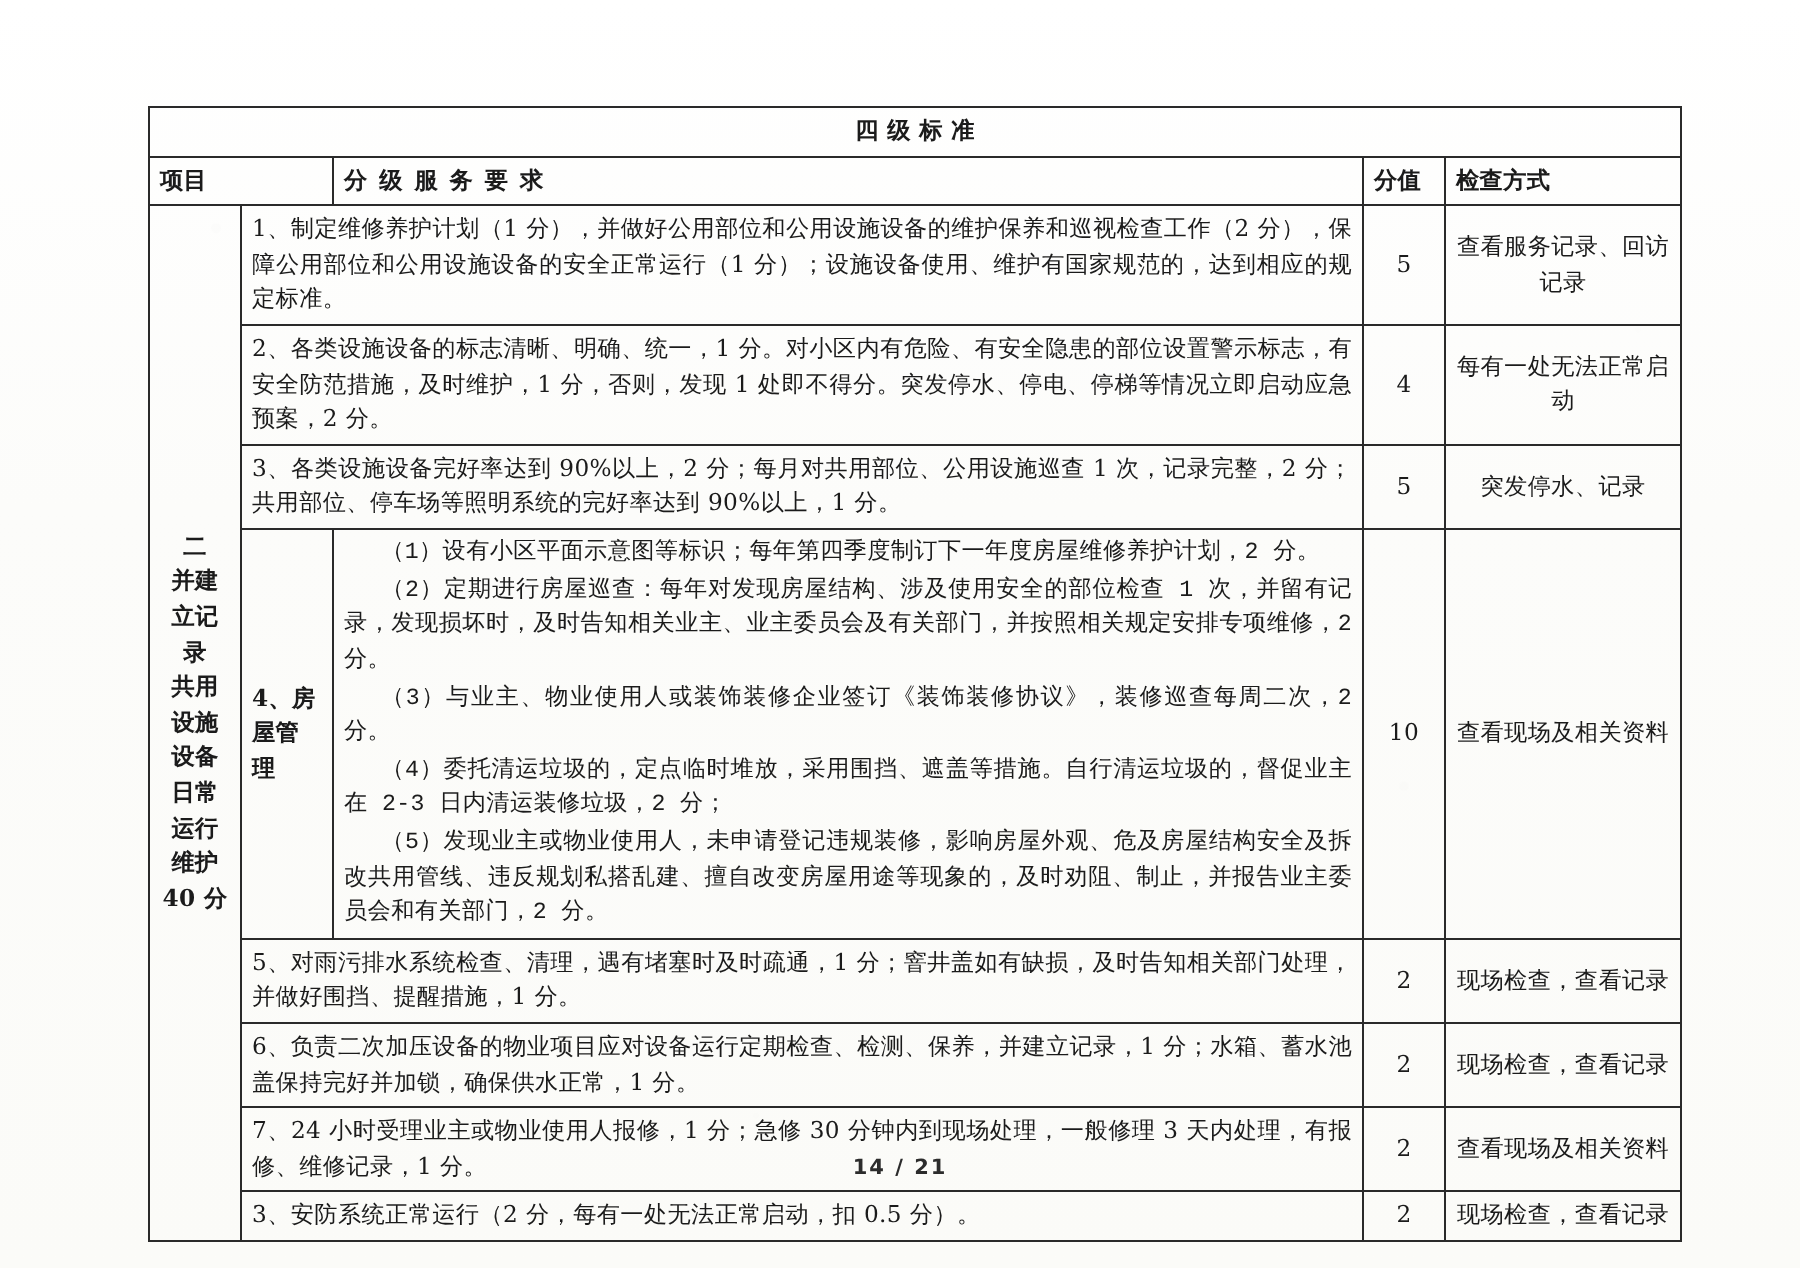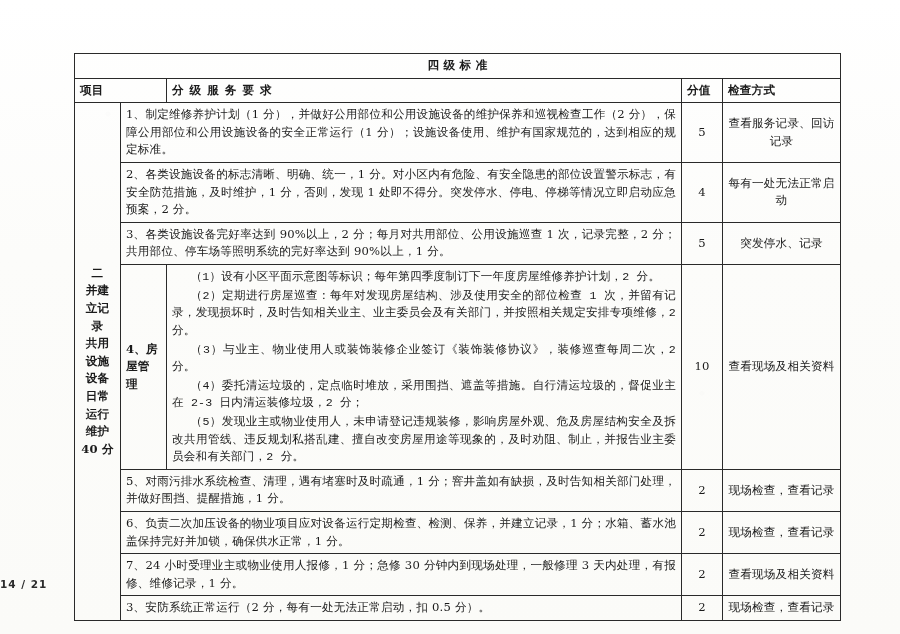--- a/index.html
+++ b/index.html
@@ -114,20 +114,21 @@
     padding: 5px 8px;
     font-size: 11.8px;
     line-height: 1.5;
   }
 
   .footer {
     position: absolute;
     left: 0;
     right: 0;
     top: 578px;
+    text-align: center;
     font-size: 10.5px;
     font-weight: bold;
     letter-spacing: 1px;
     font-family: "DejaVu Sans", "Liberation Sans", sans-serif;
     color: #2c2c2c;
   }
 </style>
 </head>
 <body>
 

